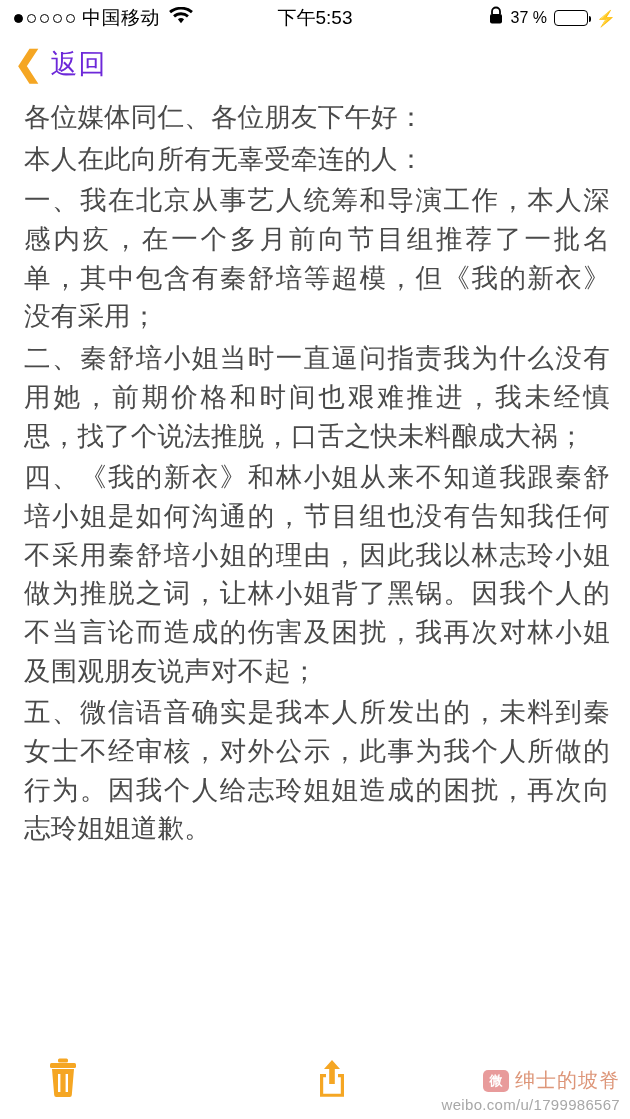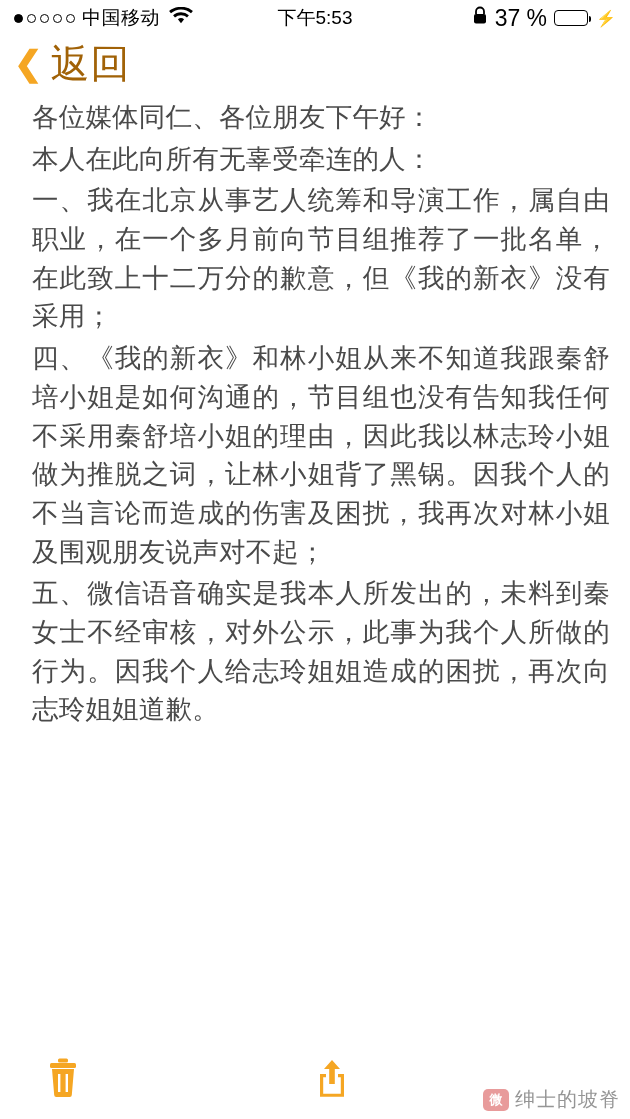--- a/index.html
+++ b/index.html
@@ -60,21 +60,21 @@
     font-weight: normal;
     pointer-events: none;
   }
   .status-right {
     margin-left: auto;
     display: flex;
     align-items: center;
     gap: 7px;
     font-size: 19px;
   }
-  .battery-pct { font-size: 23px; }
+  .battery-pct { font-size: 16px; }
   .battery {
     position: relative;
     width: 34px;
     height: 16px;
     border: 1.5px solid #000;
     border-radius: 4px;
     box-sizing: border-box;
     padding: 1.5px;
   }
   .battery::after {
@@ -114,28 +114,28 @@
     cursor: pointer;
   }
   .back-chevron {
     font-size: 34px;
     line-height: 1;
     font-weight: bold;
     color: #f5a623;
     margin-top: -2px;
   }
   .back-label {
-    font-size: 39px;
-    color: #a16207;
+    font-size: 27px;
+    color: #6d28d9;
     letter-spacing: 1px;
   }
 
   
   .content {
-    padding: 6px 20px 0 32px;
+    padding: 6px 20px 0 24px;
     box-sizing: border-box;
     height: 960px;
     overflow: hidden;
   }
   .content p {
     margin: 0 0 3px 0;
     font-size: 26.5px;
     line-height: 1.46;
     color: #4a4a4a;
     text-align: justify;
@@ -186,21 +186,21 @@
     background: #d64b4b;
     border-radius: 5px;
     color: #fff;
     font-size: 13px;
     line-height: 22px;
     text-align: center;
     font-weight: bold;
   }
   .wm-name {
     font-size: 20px;
-    color: #404040;
+    color: #c2410c;
     letter-spacing: 1px;
   }
   .wm-url {
     font-size: 15px;
     color: #a8a8a8;
     margin-top: 2px;
     letter-spacing: 0.3px;
   }
 </style>
 </head>
@@ -243,21 +243,22 @@
 <div class="nav-bar">
   <div class="back-btn">
     <span class="back-chevron">❮</span>
     <span class="back-label">返回</span>
   </div>
 </div>
 
 <div class="content">
   <p>各位媒体同仁、各位朋友下午好：</p>
   <p>本人在此向所有无辜受牵连的人：</p>
-  <p>一、我在北京从事艺人统筹和导演工作，属自由职业，在一个多月前向节目组推荐了一批名单，在此致上十二万分的歉意，但《我的新衣》没有采用；</p>
+  <p>一、我在北京从事艺人统筹和导演工作，本人深感内疚，在一个多月前向节目组推荐了一批名单，其中包含有秦舒培等超模，但《我的新衣》没有采用；</p>
+  <p>二、秦舒培小姐当时一直逼问指责我为什么没有用她，前期价格和时间也艰难推进，我未经慎思，找了个说法推脱，口舌之快未料酿成大祸；</p>
   <p>四、《我的新衣》和林小姐从来不知道我跟秦舒培小姐是如何沟通的，节目组也没有告知我任何不采用秦舒培小姐的理由，因此我以林志玲小姐做为推脱之词，让林小姐背了黑锅。因我个人的不当言论而造成的伤害及困扰，我再次对林小姐及围观朋友说声对不起；</p>
   <p>五、微信语音确实是我本人所发出的，未料到秦女士不经审核，对外公示，此事为我个人所做的行为。因我个人给志玲姐姐造成的困扰，再次向志玲姐姐道歉。</p>
 
 </div>
 
 <div class="toolbar">
   <span class="tool-icon">
     <svg width="34" height="40" viewBox="0 0 34 40">
       <rect x="4" y="5" width="26" height="5" rx="1.5" fill="#f5a623"></rect>
       <rect x="12" y="0.5" width="10" height="4" rx="1.5" fill="#f5a623"></rect>
@@ -274,13 +275,14 @@
     </svg>
   </span>
   <span class="tool-spacer"></span>
 </div>
 
 <div class="watermark">
   <div class="wm-top">
     <span class="wm-logo">微</span>
     <span class="wm-name">绅士的坡脊</span>
   </div>
+  <div class="wm-url">weibo.com/u/1799986567</div>
 </div>
 
 </body></html>

